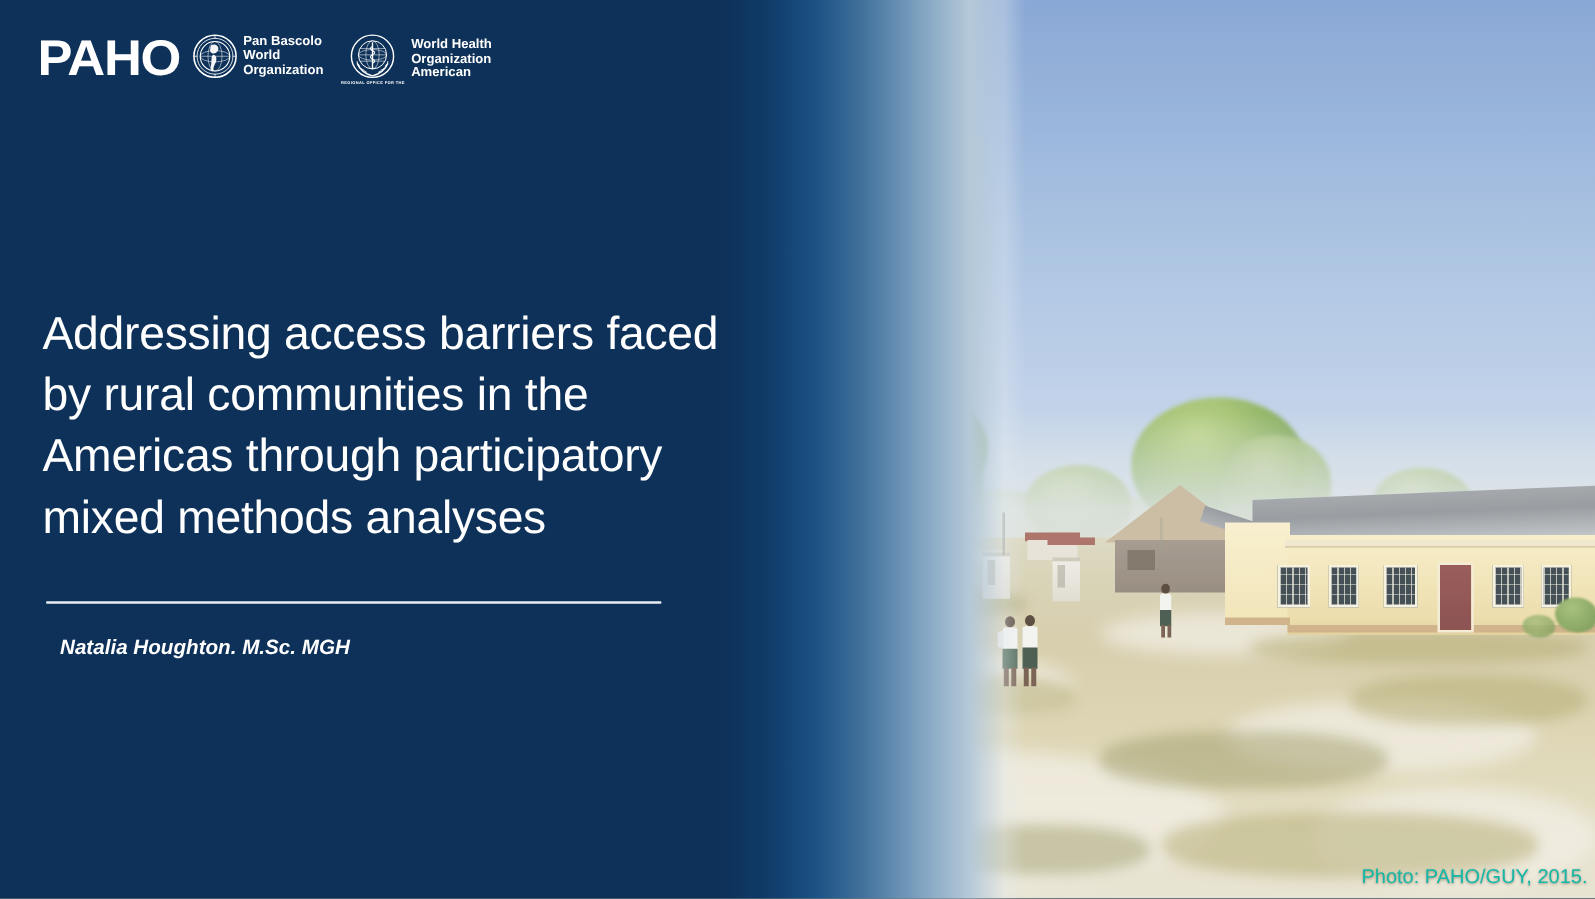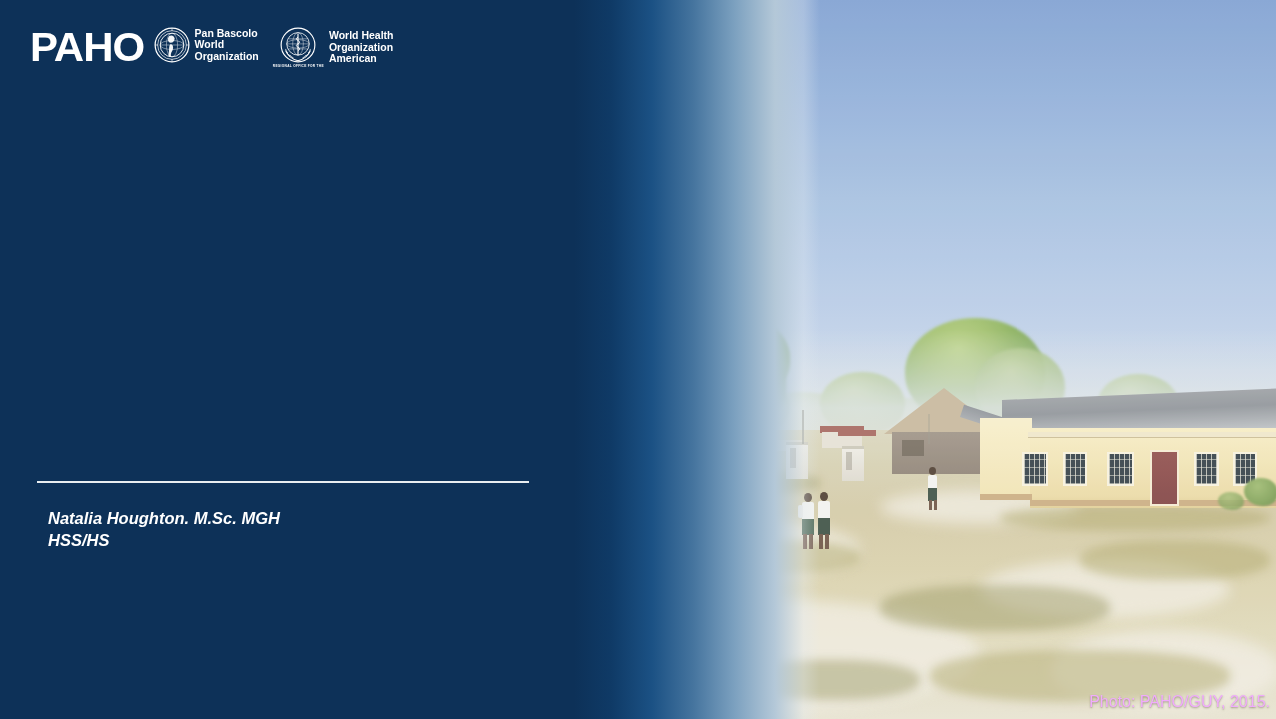--- a/index.html
+++ b/index.html
@@ -329,21 +329,21 @@
     line-height: 21.5px;
     font-weight: 700;
     font-style: italic;
   }
 
   
   #photo-credit {
     position: absolute;
     right: 6px;
     bottom: 8px;
-    color: #f0abfc;
+    color: #14b8a6;
     font-size: 16px;
     line-height: 18px;
     font-weight: 400;
     text-shadow: 0 1px 2px rgba(90,80,60,.55);
     white-space: nowrap;
   }
 </style>
 </head>
 <body>
 
@@ -516,24 +516,24 @@
           <div style="font-size:3.2px; color:#ffffff; letter-spacing:.3px; margin-top:1px; white-space:nowrap; font-weight:700;">REGIONAL OFFICE FOR THE</div>
         </div>
         <div class="lockup-text">
           <span>World Health</span><br>
           <span>Organization</span><br>
           <span>American</span>
         </div>
       </div>
     </div>
 
+    <div id="title">Addressing access barriers faced by rural communities in the Americas through participatory mixed methods analyses</div>
 
     <div id="divider"></div>
 
     <div id="byline">
       <div>Natalia Houghton. M.Sc. MGH</div>
-      <div>HSS/HS</div>
     </div>
 
     <div id="photo-credit">Photo: PAHO/GUY, 2015.</div>
 
   </div>
 </div>
 
 </body></html>

